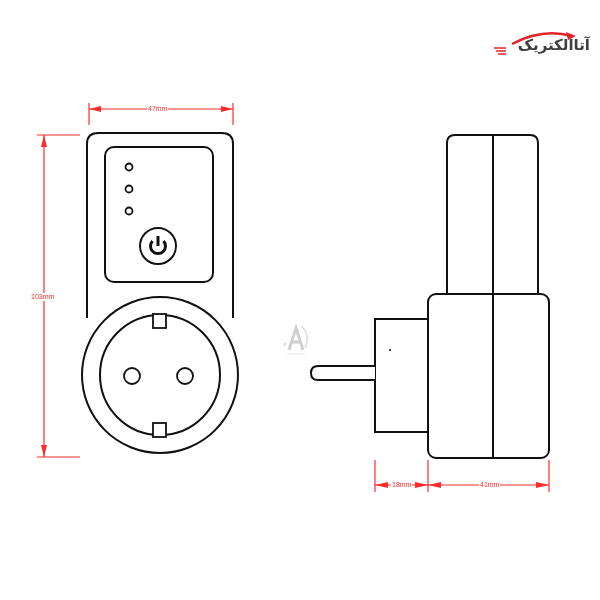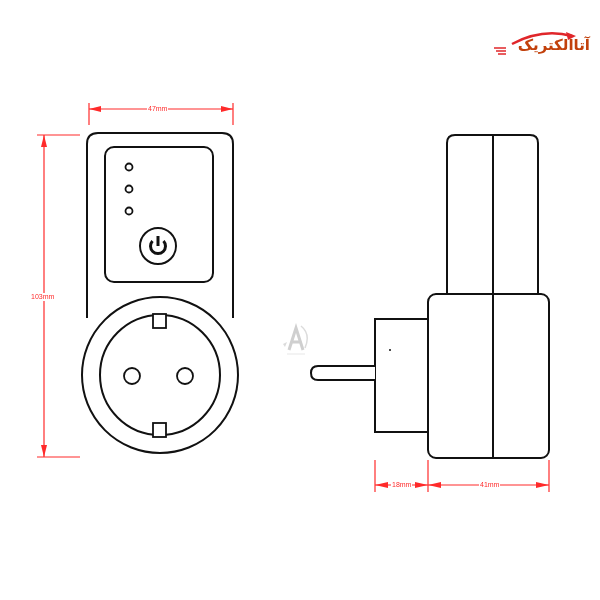--- a/index.html
+++ b/index.html
@@ -1,20 +1,20 @@
 <!DOCTYPE html>
 <html><head>
 <meta charset="utf-8">
 <style>
   html, body { margin: 0; padding: 0; background: #ffffff; }
   body { width: 600px; height: 600px; position: relative; overflow: hidden; font-family: "Liberation Sans", sans-serif; }
   #canvas { position: absolute; left: 0; top: 0; width: 600px; height: 600px; }
   .dim-label { position: absolute; font-size: 7px; color: #ff2a2a; background: #fff; padding: 0 1px; line-height: 8px; white-space: nowrap; }
   .brand { position: absolute; left: 492px; top: 30px; width: 98px; height: 28px; }
-  .brand-text { position: absolute; right: 0; top: 6px; font-size: 15px; font-weight: bold; color: #c2410c; direction: rtl; font-family: "DejaVu Sans", sans-serif; letter-spacing: -1px; }
+  .brand-text { position: absolute; right: 0; top: 6px; font-size: 15px; font-weight: bold; color: #404040; direction: rtl; font-family: "DejaVu Sans", sans-serif; letter-spacing: -1px; }
   .watermark { position: absolute; left: 281px; top: 320px; width: 30px; height: 40px; opacity: 0.35; }
 </style>
 </head>
 <body>
 
 <div id="drawing">
 
   <div class="brand">
     <svg width="98" height="28" viewBox="0 0 98 28" style="position:absolute;left:0;top:0;">
       <path d="M20 14 Q50 -2 80 6" stroke="#e0262a" stroke-width="2.5" fill="none"></path>

